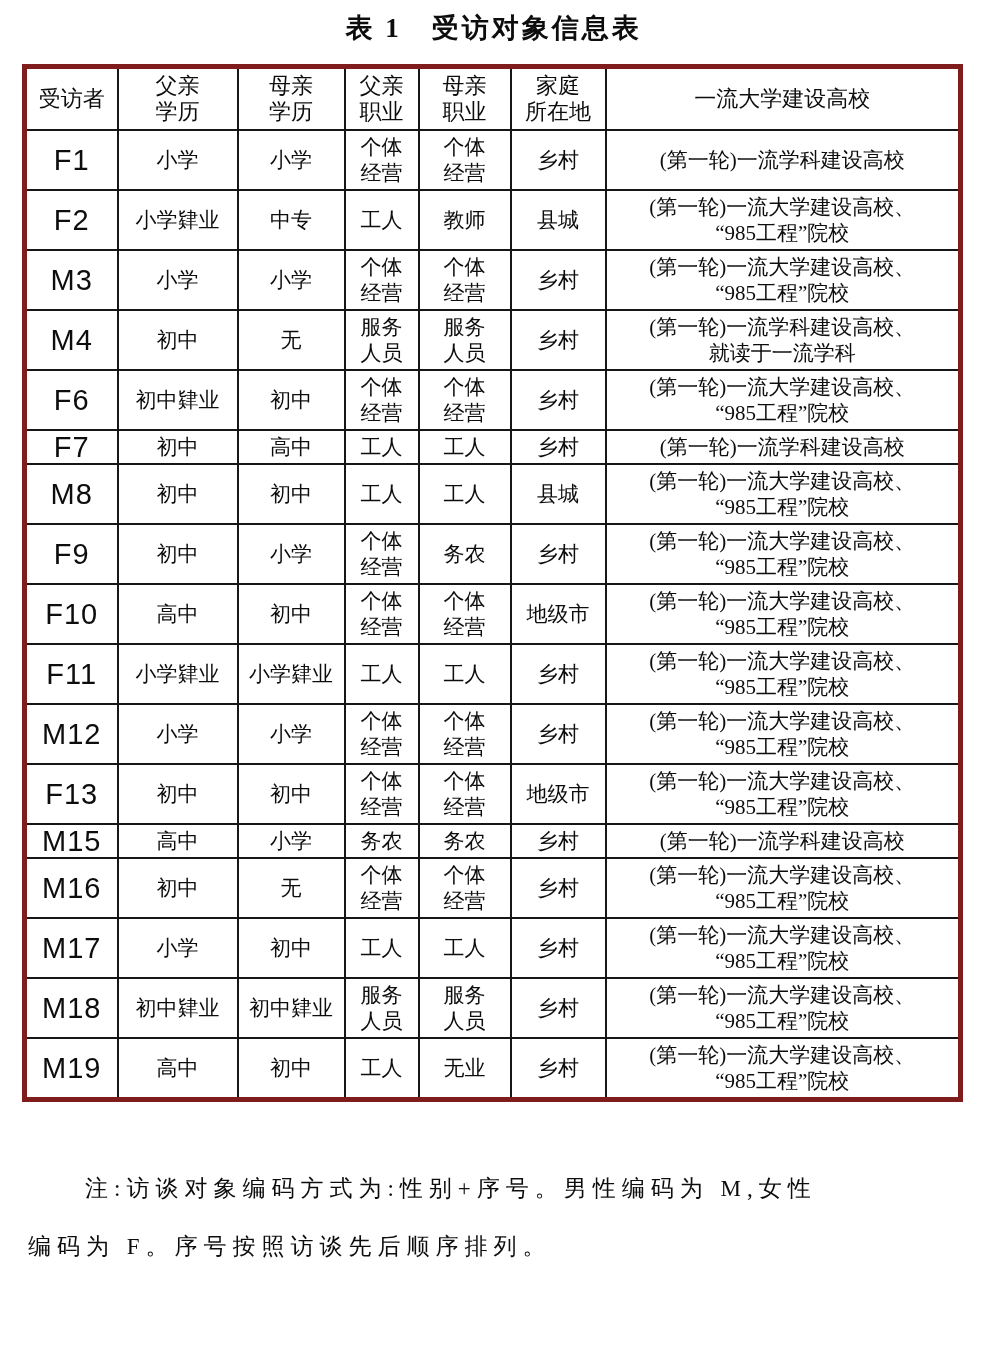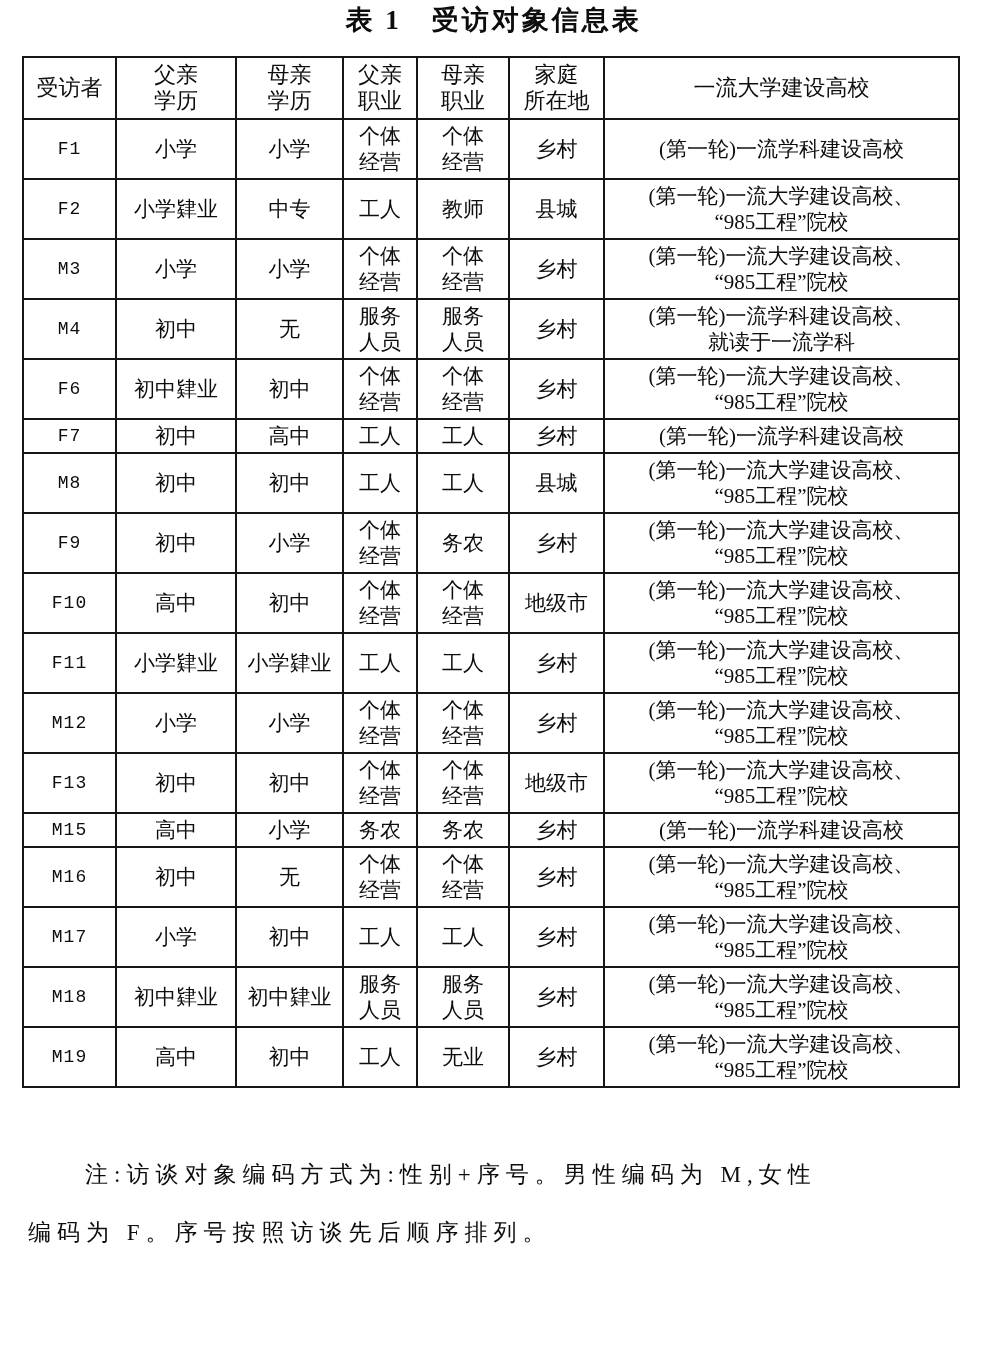--- a/index.html
+++ b/index.html
@@ -5,57 +5,57 @@
   * { box-sizing: border-box; margin: 0; padding: 0; }
   html, body {
     width: 987px; height: 1356px;
     background: #ffffff;
     color: #111111;
     font-family: "Liberation Serif", "DejaVu Serif", serif;
     overflow: hidden;
   }
   .page {
     width: 987px; height: 1356px;
-    padding-top: 0;
+    padding-top: 8px;
     position: relative;
   }
   .doc-title {
     text-align: center;
     font-size: 27px;
     font-weight: bold;
     letter-spacing: 3px;
     line-height: 40px;
     margin-bottom: 16px;
     color: #0d0d0d;
   }
   table.info-table {
     border-collapse: collapse;
     table-layout: fixed;
     width: 936px;
     margin-left: 22px;
-    border: 2px solid #7f1d1d;
+    border: 5px solid #7f1d1d;
   }
   .info-table th, .info-table td {
     border: 2px solid #161616;
     text-align: center;
     vertical-align: middle;
     white-space: pre-line;
     font-size: 21px;
     line-height: 26px;
     padding: 3px 1px;
     color: #0d0d0d;
   }
   .info-table th {
     font-weight: normal;
     font-size: 22px;
     padding: 4px 1px;
   }
   .info-table td.interviewee-id {
-    font-family: Liberation Mono, monospace;
-    font-size: 18px;
+    font-family: Liberation Sans, sans-serif;
+    font-size: 29px;
     letter-spacing: 1px;
   }
   col.c1 { width: 93px; }
   col.c2 { width: 120px; }
   col.c3 { width: 107px; }
   col.c4 { width: 74px; }
   col.c5 { width: 92px; }
   col.c6 { width: 95px; }
   col.c7 { width: 355px; }
   .footnote {

